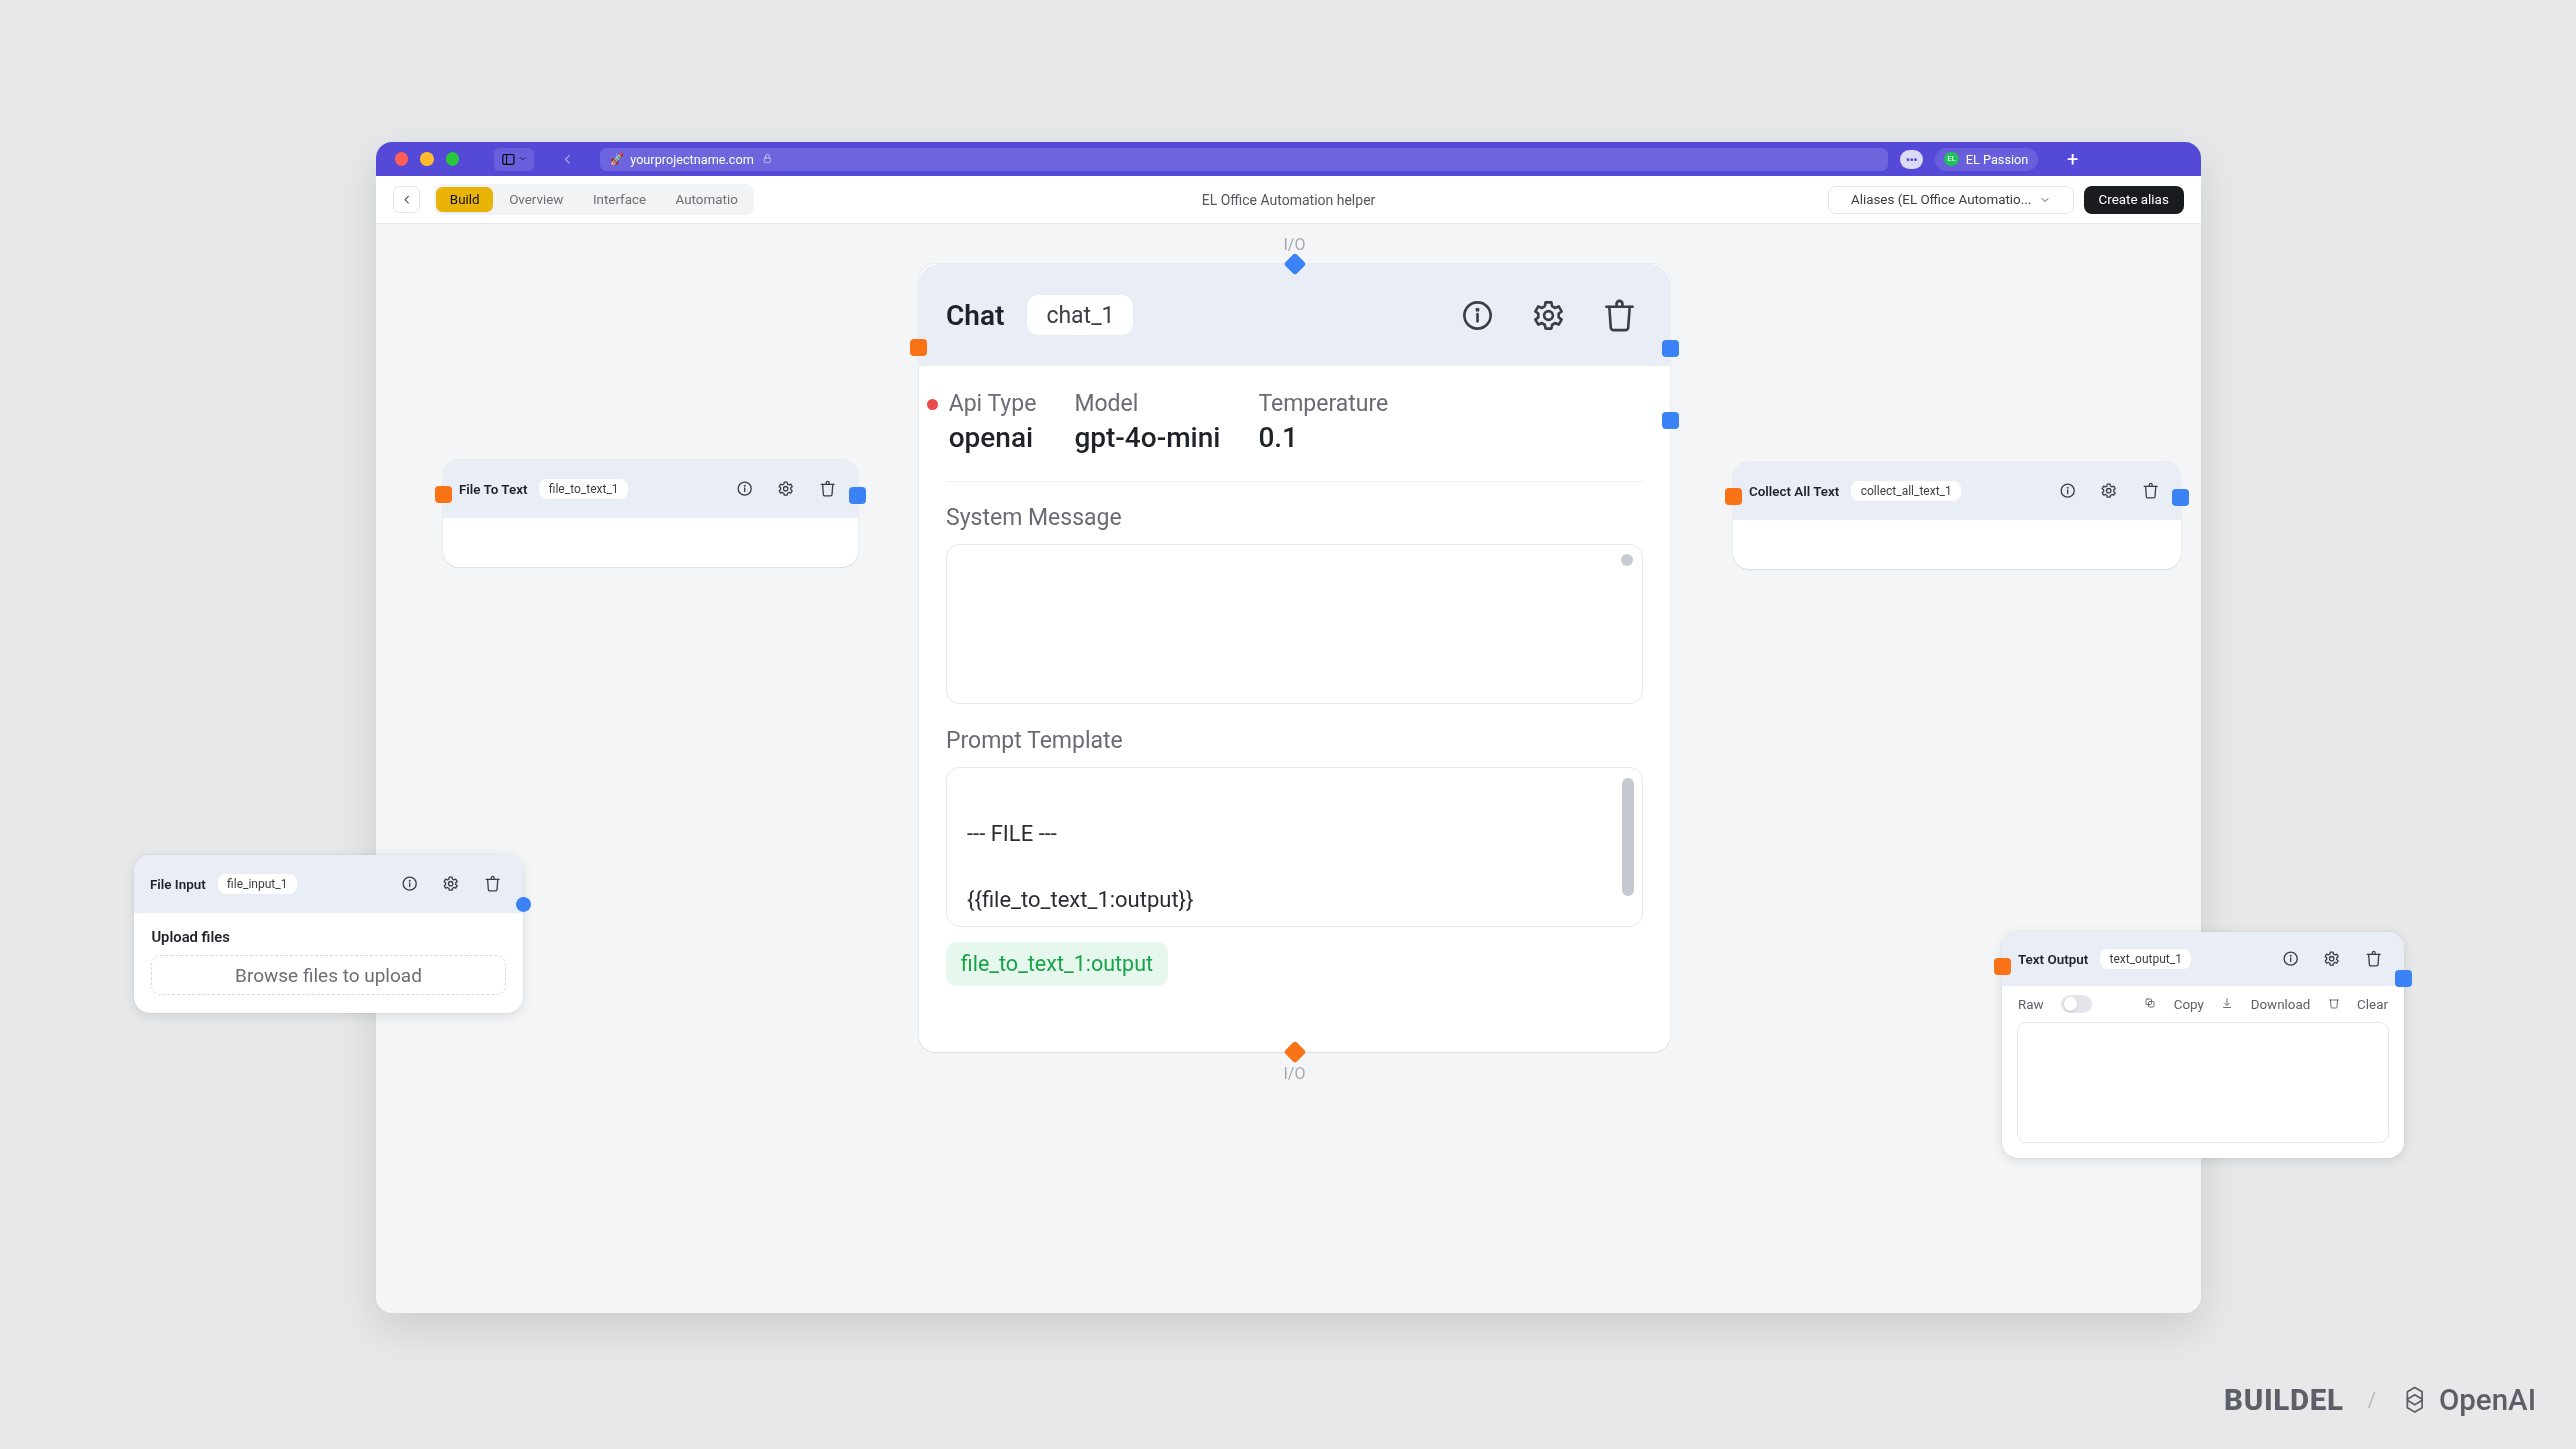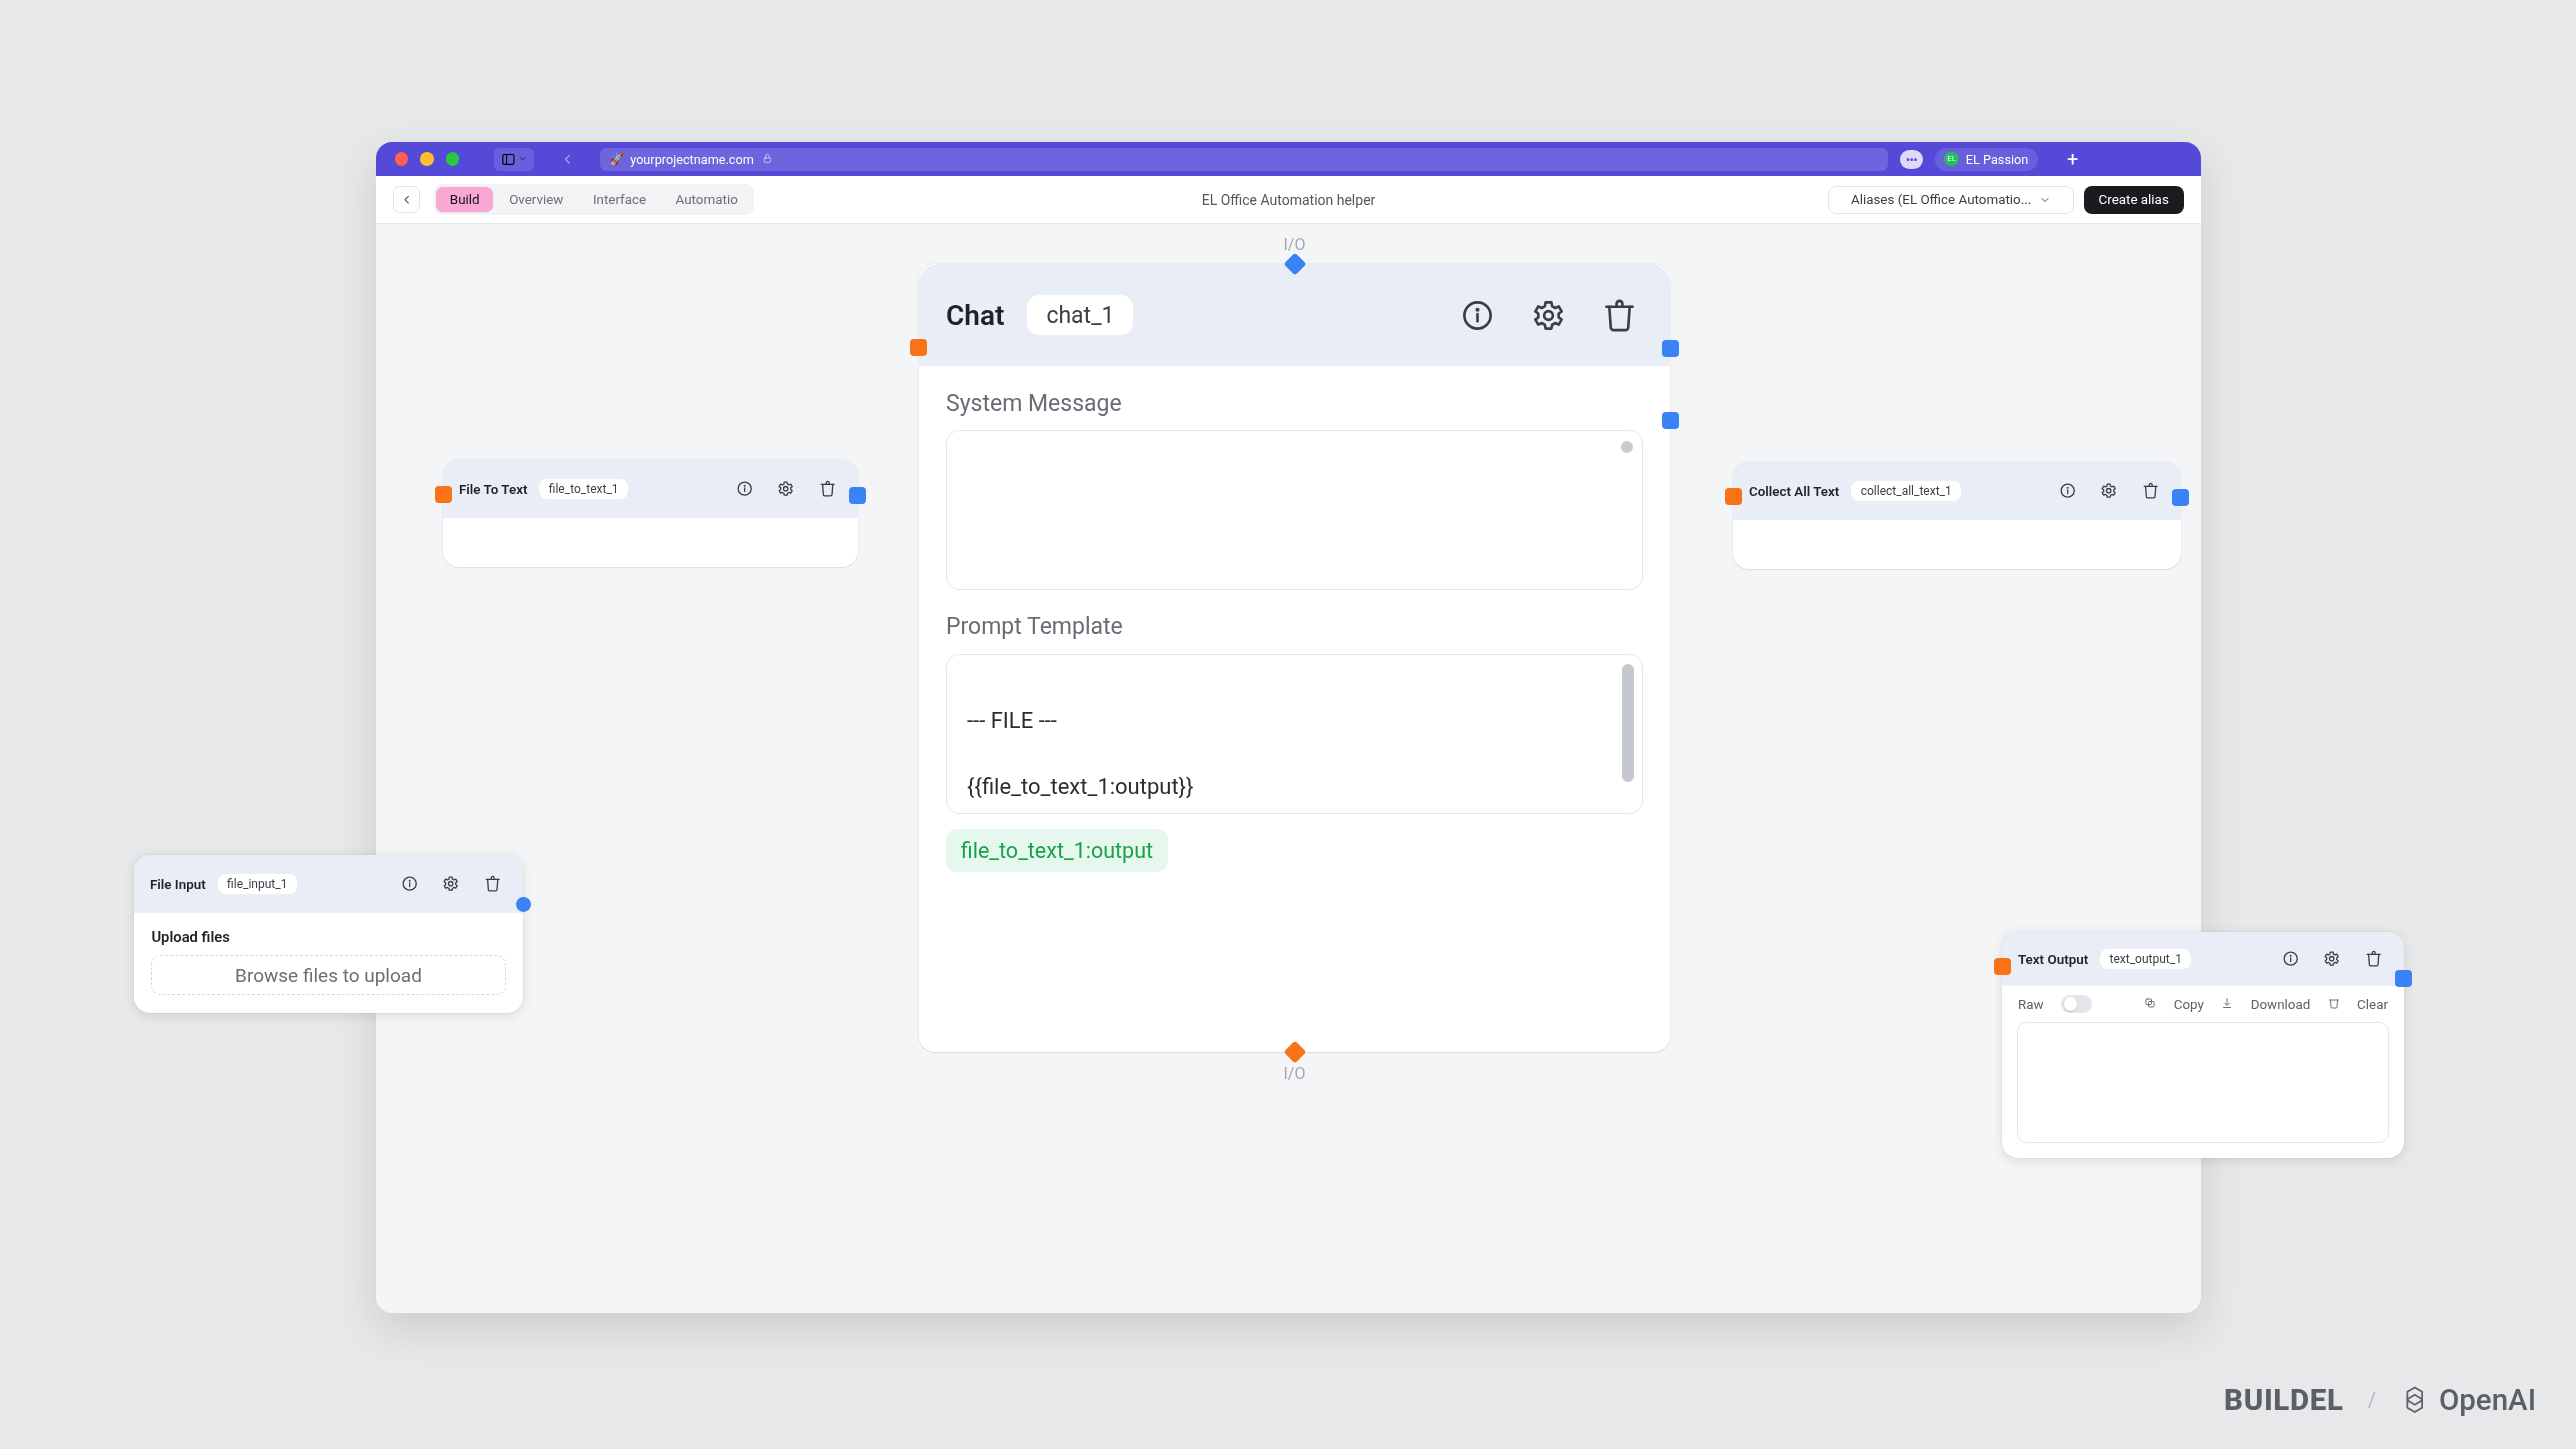--- a/index.html
+++ b/index.html
@@ -105,21 +105,21 @@
   display:flex; gap: 2.7px;
   background: #f2f3f5;
   padding: 2.7px; border-radius: 8px; margin-left: 4px;
 }
 .tabseg .tab {
   padding: 5.4px 13.4px;
   font-size: 13.4px;
   color: #6c6e76;
   border-radius: 6.7px;
 }
-.tabseg .tab.active { background:#f9a8d4; color:#111; box-shadow: 0 0.7px 1.3px rgba(0,0,0,0.06); text-align: center; }
+.tabseg .tab.active { background:#eab308; color:#111; box-shadow: 0 0.7px 1.3px rgba(0,0,0,0.06); text-align: center; }
 .center-title {
   position: absolute;
   left: 50%; transform: translateX(-50%);
   font-size: 14px; color: #55575e;
 }
 .toolbar-right {
   margin-left: auto;
   display: flex; align-items: center; gap: 9.4px;
 }
 .alias-select {
@@ -437,20 +437,35 @@
         <span class="hdr-icon">
             <svg viewBox="0 0 24 24">
               <polyline points="3 6 5 6 21 6"></polyline>
               <path d="M19 6l-1 14a2 2 0 0 1-2 2H8a2 2 0 0 1-2-2L5 6"></path>
               <path d="M10 6V4a2 2 0 0 1 2-2 2 2 0 0 1 2 2v2"></path>
             </svg>
           </span>
       </div>
 
       <div class="chat-body">
+        <div class="params-row">
+          <div class="col-api">
+            <div class="dot-red"></div>
+            <div class="param-label">Api Type</div>
+            <div class="param-value">openai</div>
+          </div>
+          <div>
+            <div class="param-label">Model</div>
+            <div class="param-value">gpt-4o-mini</div>
+          </div>
+          <div>
+            <div class="param-label">Temperature</div>
+            <div class="param-value">0.1</div>
+          </div>
+        </div>
 
         <div class="section-label">System Message</div>
         <div class="field-box sys">
           <div class="scroll-dot"></div>
         </div>
 
         <div style="height:23px"></div>
         <div class="section-label">Prompt Template</div>
         <div class="field-box prompt">
           <span style="white-space:pre-line">--- FILE ---

